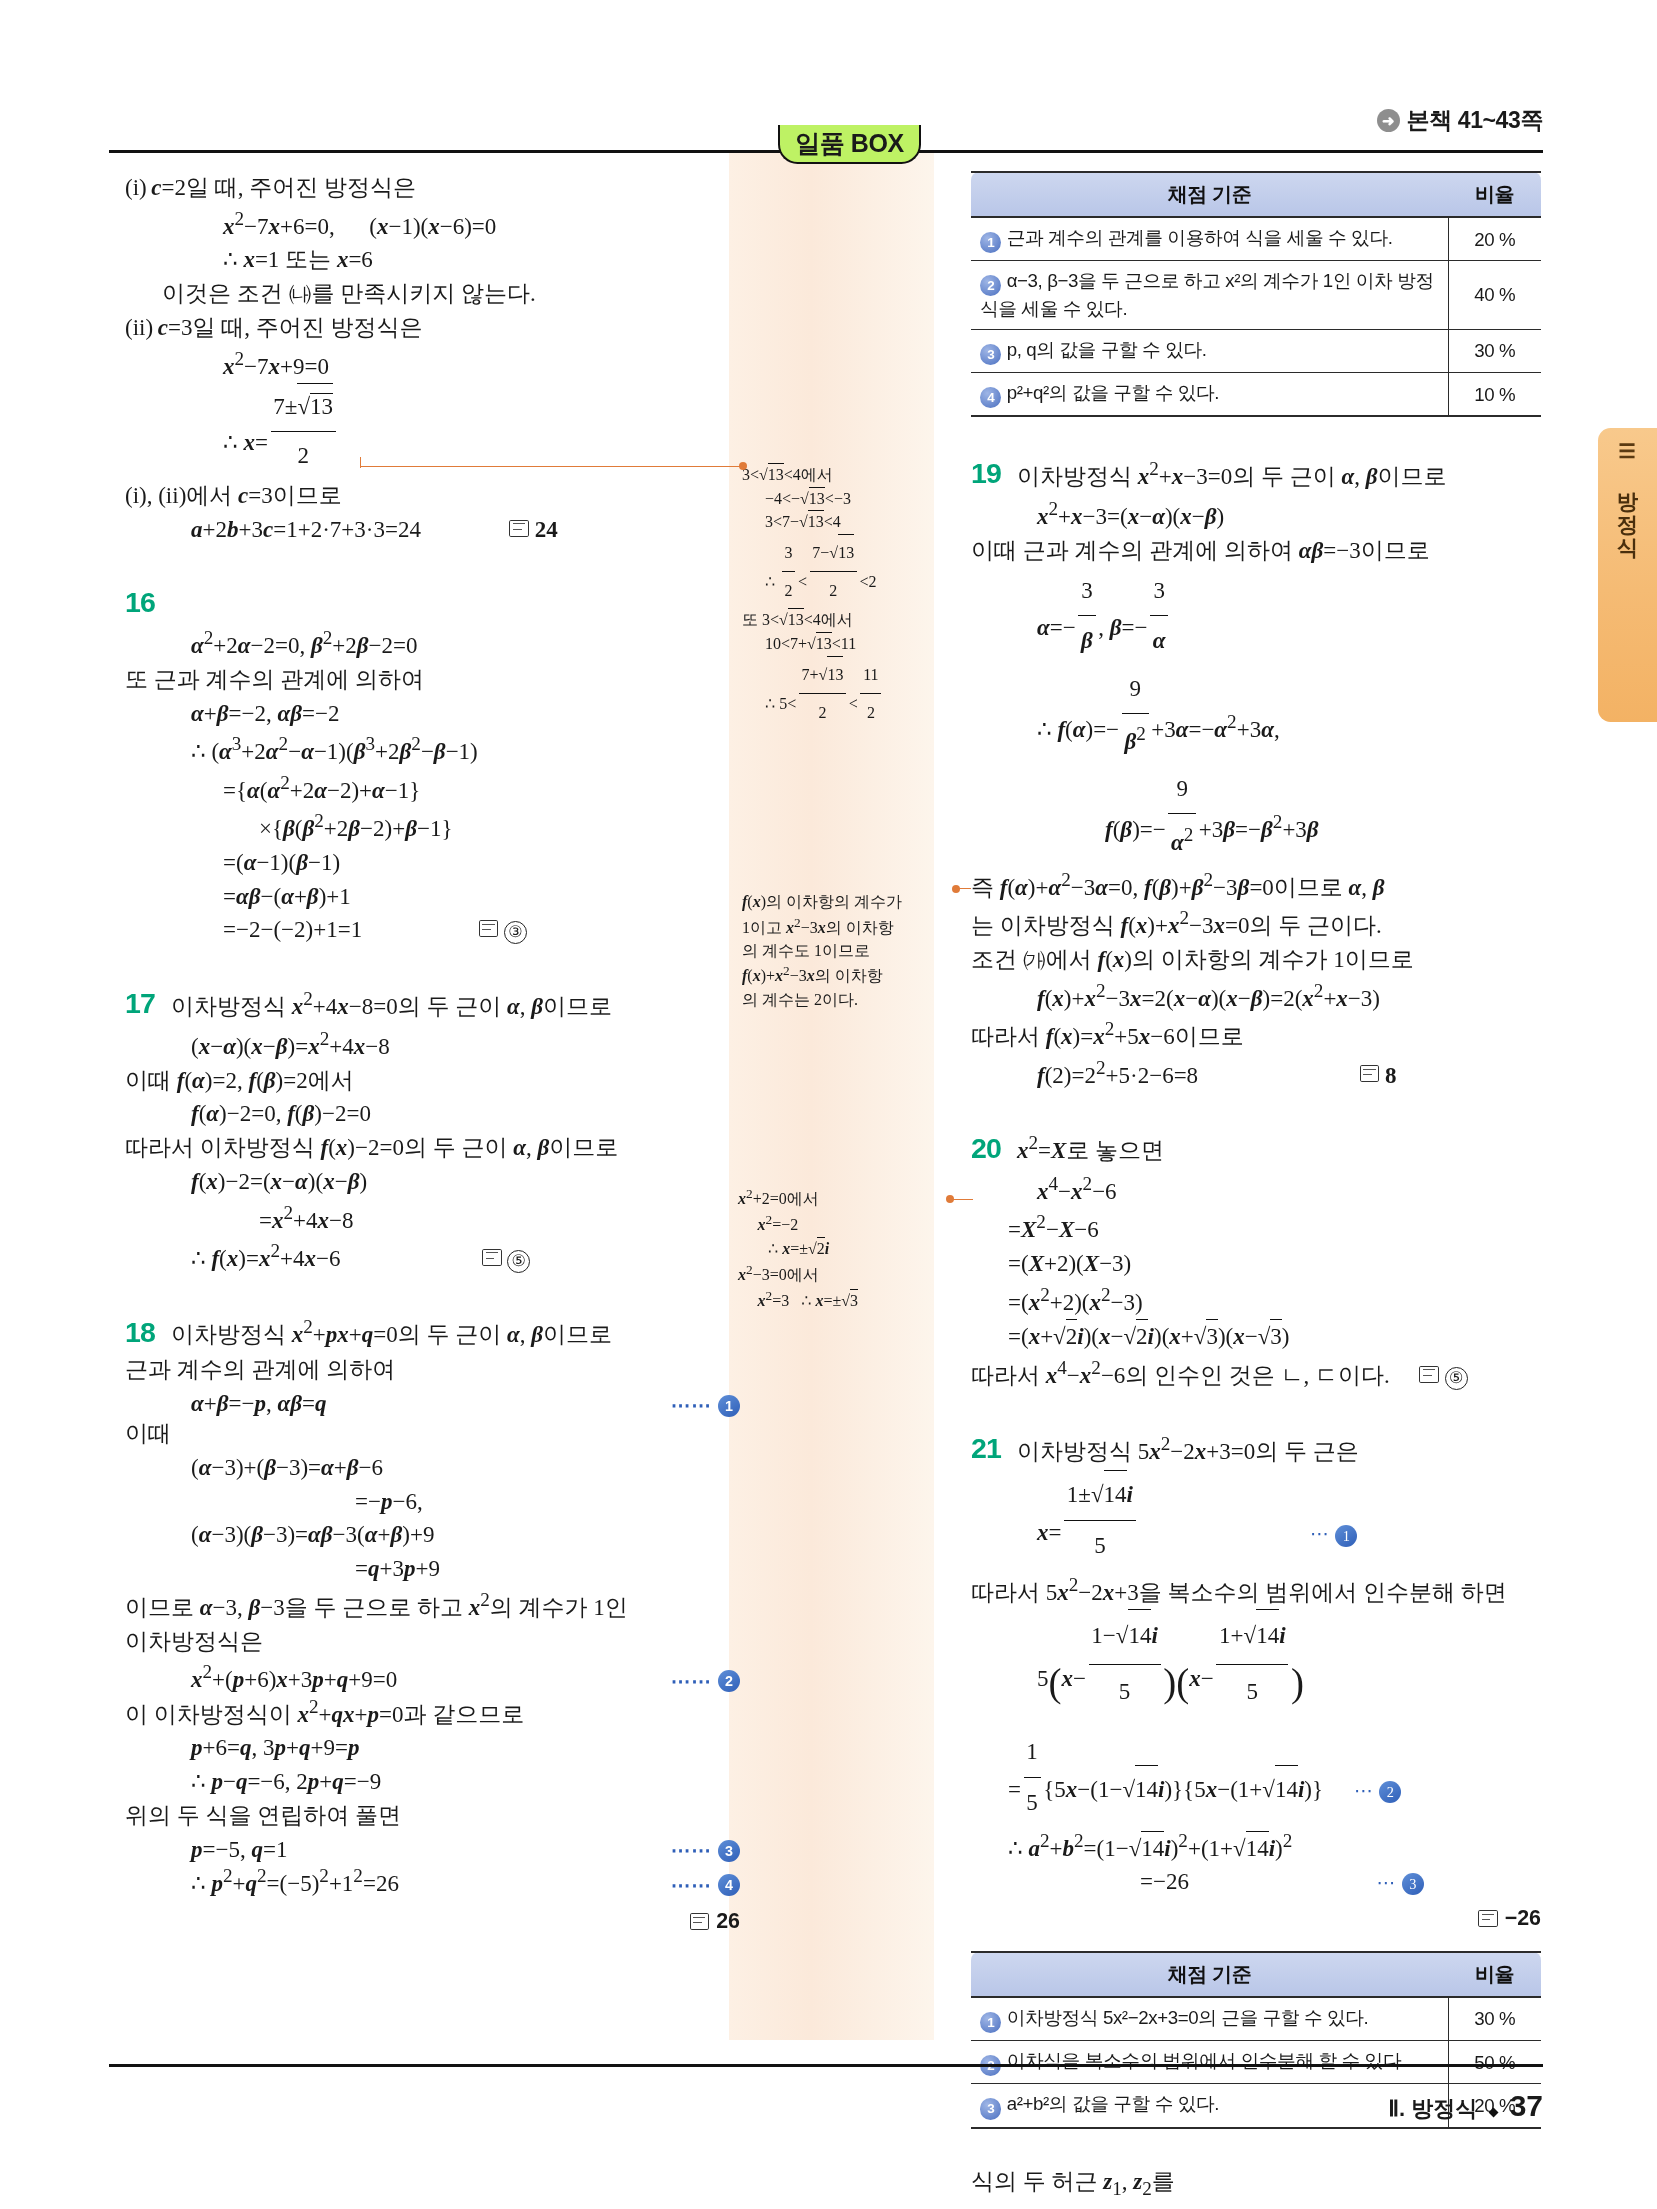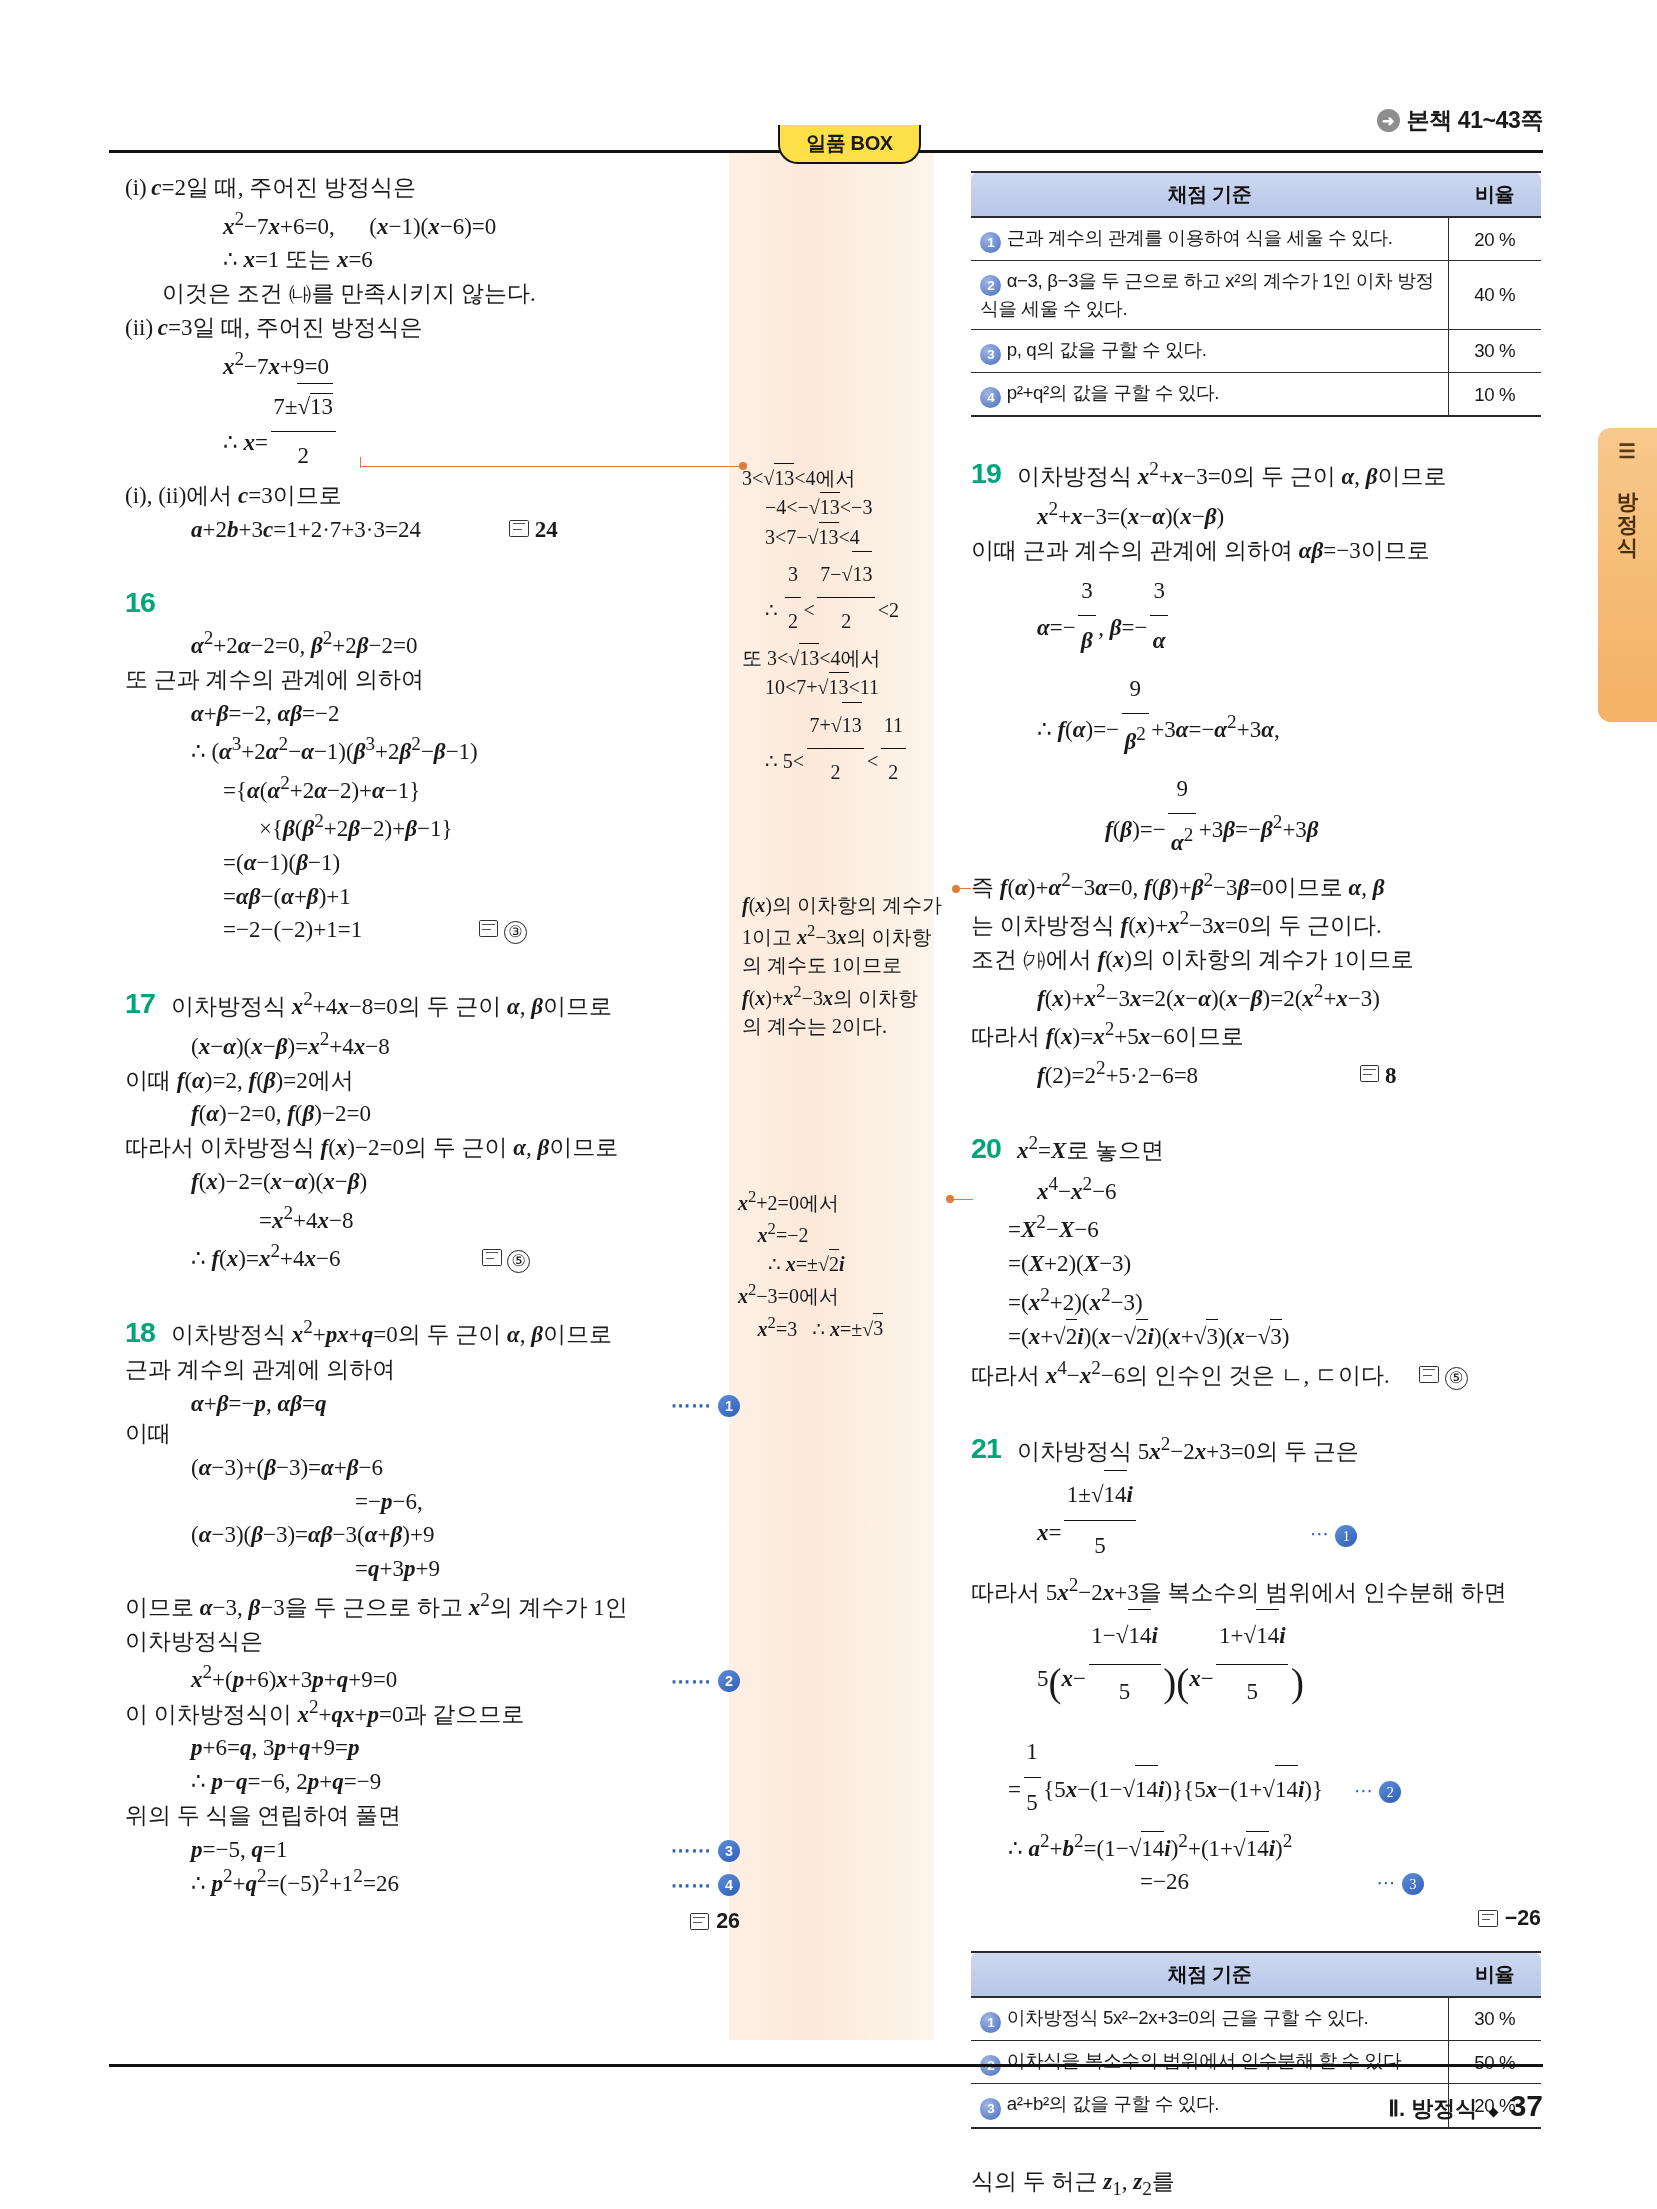--- a/index.html
+++ b/index.html
@@ -26,24 +26,24 @@
     background:#8e8e8e; color:#fff; font-size:15px; line-height:23px;
     text-align:center; font-weight:bold;
   }
   .rule-top {
     position:absolute; left:109px; right:114px; top:150px;
     border-top:3.6px solid #111;
   }
   .ilpum-box {
     position:absolute; left:778px; top:125px;
     width:143px; height:39px;
-    background:#fde047; border:2.7px solid #111; border-radius:0 0 19.6px 19.6px;
+    background:#bef264; border:2.7px solid #111; border-radius:0 0 19.6px 19.6px;
     border-top:none;
     display:flex; align-items:center; justify-content:center;
-    font-family:"Liberation Sans", sans-serif; font-weight:bold; font-size:20px;
+    font-family:"Liberation Sans", sans-serif; font-weight:bold; font-size:25px;
     letter-spacing:-0.4px;
     z-index:5;
   }
 
   
   .side-tab {
     position:absolute; right:0; top:428px;
     width:59px; height:294px;
     background:linear-gradient(180deg,#f8c98c 0%, #f5bb74 55%, #f3b264 100%);
     border-radius:12.5px 0 0 12.5px;
@@ -127,21 +127,21 @@
   }
   table.score td.pct { text-align:center; width:93px; border-left:1.8px solid #2b2b2b; }
   table.score tr:last-child td { border-bottom:2.2px solid #2b2b2b; }
   .tbl-top-line { border-top:2.2px solid #2b2b2b; }
   .bnum { display:inline-block; width:21.4px; height:21.4px; border-radius:50%;
      background:radial-gradient(circle at 35% 30%,#9fb6e6,#4a6fc0);
      color:#fff; font-size:13.4px; text-align:center; line-height:21.4px;
      font-weight:bold; margin-right:5.3px; vertical-align:-2.7px; }
 
   
-  .note { position:absolute; font-size:20px; line-height:1.42;
+  .note { position:absolute; font-size:16px; line-height:1.42;
           font-family:"Liberation Serif", serif; white-space:nowrap; }
   .leader { position:absolute; border-top:1.8px solid #e07b39; }
   .leader-dot { position:absolute; width:8px; height:8px; border-radius:50%;
           background:#e07b39; }
   .leader-v { position:absolute; border-left:1.8px solid #e07b39; }
 
   
   .frac { display:inline-block; vertical-align:-0.55em; text-align:center;
           margin:0 2.7px; }
   .frac > span { display:block; padding:0 2.7px; }

